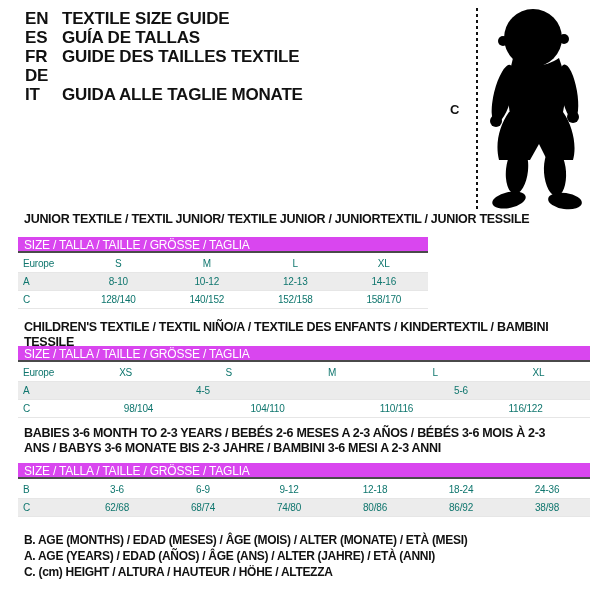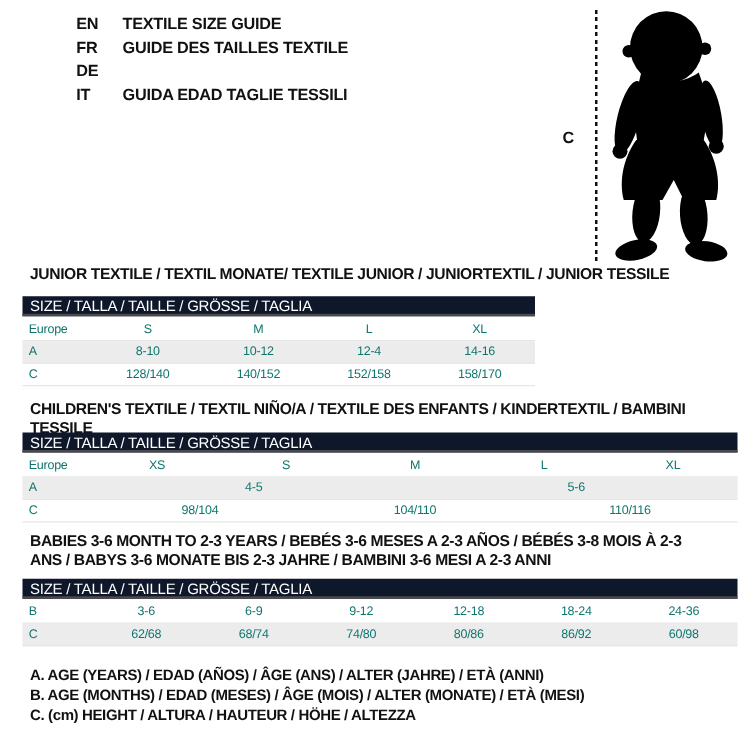--- a/index.html
+++ b/index.html
@@ -3,38 +3,38 @@
 <meta charset="utf-8">
 <style>
   html,body{margin:0;padding:0;background:#fff;}
   body{
     width:600px;height:600px;position:relative;overflow:hidden;
     font-family:"Liberation Sans","DejaVu Sans",sans-serif;
     color:#111;letter-spacing:-0.2px;
   }
   
   .lang-block{position:absolute;left:25px;top:9px;}
-  .lang-row{display:flex;height:19px;align-items:center;font-weight:700;font-size:13px;margin-left:36px;}
+  .lang-row{display:flex;height:19px;align-items:center;font-weight:700;font-size:17px;}
   .lang-code{width:37px;}
   .lang-title{white-space:nowrap;}
   
   .fig-dash{
     position:absolute;left:476px;top:8px;width:2px;height:204px;
     background:repeating-linear-gradient(to bottom,#111 0 3px,transparent 3px 6px);
   }
   .fig-label{position:absolute;left:450px;top:102px;font-weight:700;font-size:13px;}
   .fig-baby{position:absolute;left:483px;top:8px;}
   
   .tbl-title{
     position:absolute;left:24px;font-weight:700;font-size:12.5px;
     letter-spacing:-0.3px;line-height:15px;
   }
   .sizebar{
     position:absolute;left:18px;height:16px;line-height:16px;
-    background:#0f172a;color:#fff;font-size:12px;padding-left:6px;
+    background:#d946ef;color:#fff;font-size:12px;padding-left:6px;
     border-bottom:2px solid #4a4a4a;box-sizing:border-box;
   }
   .tbl-body{position:absolute;left:18px;}
   .trow{display:flex;height:18px;align-items:center;font-size:10px;color:#0f766e;
         border-bottom:1px solid #e6e6e6;box-sizing:border-box;}
   .trow:nth-child(even){background:#ececec;}
   .tlabel{width:56px;padding-left:5px;box-sizing:border-box;}
   .tcell{flex:1;text-align:center;}
   
   .notes{position:absolute;left:24px;top:533px;}
@@ -42,29 +42,33 @@
 </style>
 </head>
 <body>
 
 <div class="lang-block">
   <div class="lang-row">
     <span class="lang-code">EN</span>
     <span class="lang-title">TEXTILE SIZE GUIDE</span>
   </div>
   <div class="lang-row">
+    <span class="lang-code">ES</span>
+    <span class="lang-title">GUÍA DE TALLAS</span>
+  </div>
+  <div class="lang-row">
     <span class="lang-code">FR</span>
     <span class="lang-title">GUIDE DES TAILLES TEXTILE</span>
   </div>
   <div class="lang-row">
     <span class="lang-code">DE</span>
   </div>
   <div class="lang-row">
     <span class="lang-code">IT</span>
-    <span class="lang-title">GUIDA EDAD TAGLIE TESSILI</span>
+    <span class="lang-title">GUIDA ALLE TAGLIE MONATE</span>
   </div>
 </div>
 
 <div class="fig-dash"></div>
 <div class="fig-label">C</div>
 <svg class="fig-baby" width="112" height="204" viewBox="0 0 112 204" xmlns="http://www.w3.org/2000/svg">
   <g fill="#000">
     <circle cx="20" cy="33" r="5"></circle>
     <circle cx="81" cy="31" r="5"></circle>
     <ellipse cx="50" cy="30" rx="29" ry="29"></ellipse>
@@ -74,35 +78,35 @@
     <ellipse cx="86" cy="84" rx="8" ry="28" transform="rotate(-10 86 84)"></ellipse>
     <circle cx="90" cy="109" r="6"></circle>
     <path d="M26,104 L80,104 C90,118 94,138 90,152 L64,152 L56,136 L47,152 L16,152 C12,136 16,118 26,104 Z"></path>
     <ellipse cx="34" cy="162" rx="11" ry="24" transform="rotate(6 34 162)"></ellipse>
     <ellipse cx="72" cy="164" rx="11" ry="24" transform="rotate(-4 72 164)"></ellipse>
     <ellipse cx="26" cy="192" rx="17" ry="8" transform="rotate(-12 26 192)"></ellipse>
     <ellipse cx="82" cy="193" rx="17" ry="8" transform="rotate(8 82 193)"></ellipse>
   </g>
 </svg>
 
-<div class="tbl-title" style="top:212px;width:540px;">JUNIOR TEXTILE / TEXTIL MONATE/ TEXTILE JUNIOR / JUNIORTEXTIL / JUNIOR TESSILE</div>
+<div class="tbl-title" style="top:212px;width:540px;">JUNIOR TEXTILE / TEXTIL JUNIOR/ TEXTILE JUNIOR / JUNIORTEXTIL / JUNIOR TESSILE</div>
 <div class="sizebar" style="top:237px;width:410px;">SIZE / TALLA / TAILLE / GRÖSSE / TAGLIA</div>
 <div class="tbl-body" style="top:255px;width:410px;">
     <div class="trow">
       <div class="tlabel">Europe</div>
       <div class="tcell">S</div>
       <div class="tcell">M</div>
       <div class="tcell">L</div>
       <div class="tcell">XL</div>
     </div>
     <div class="trow">
       <div class="tlabel">A</div>
       <div class="tcell">8-10</div>
       <div class="tcell">10-12</div>
-      <div class="tcell">12-4</div>
+      <div class="tcell">12-13</div>
       <div class="tcell">14-16</div>
     </div>
     <div class="trow">
       <div class="tlabel">C</div>
       <div class="tcell">128/140</div>
       <div class="tcell">140/152</div>
       <div class="tcell">152/158</div>
       <div class="tcell">158/170</div>
     </div>
   </div>
@@ -121,43 +125,44 @@
     <div class="trow">
       <div class="tlabel">A</div>
       <div class="tcell">4-5</div>
       <div class="tcell">5-6</div>
     </div>
     <div class="trow">
       <div class="tlabel">C</div>
       <div class="tcell">98/104</div>
       <div class="tcell">104/110</div>
       <div class="tcell">110/116</div>
+      <div class="tcell">116/122</div>
     </div>
   </div>
 
-<div class="tbl-title" style="top:426px;width:545px;">BABIES 3-6 MONTH TO 2-3 YEARS / BEBÉS 3-6 MESES A 2-3 AÑOS / BÉBÉS 3-8 MOIS À 2-3 ANS / BABYS 3-6 MONATE BIS 2-3 JAHRE / BAMBINI 3-6 MESI A 2-3 ANNI</div>
+<div class="tbl-title" style="top:426px;width:545px;">BABIES 3-6 MONTH TO 2-3 YEARS / BEBÉS 2-6 MESES A 2-3 AÑOS / BÉBÉS 3-6 MOIS À 2-3 ANS / BABYS 3-6 MONATE BIS 2-3 JAHRE / BAMBINI 3-6 MESI A 2-3 ANNI</div>
 <div class="sizebar" style="top:463px;width:572px;">SIZE / TALLA / TAILLE / GRÖSSE / TAGLIA</div>
 <div class="tbl-body" style="top:481px;width:572px;">
     <div class="trow">
       <div class="tlabel">B</div>
       <div class="tcell">3-6</div>
       <div class="tcell">6-9</div>
       <div class="tcell">9-12</div>
       <div class="tcell">12-18</div>
       <div class="tcell">18-24</div>
       <div class="tcell">24-36</div>
     </div>
     <div class="trow">
       <div class="tlabel">C</div>
       <div class="tcell">62/68</div>
       <div class="tcell">68/74</div>
       <div class="tcell">74/80</div>
       <div class="tcell">80/86</div>
       <div class="tcell">86/92</div>
-      <div class="tcell">60/98</div>
+      <div class="tcell">38/98</div>
     </div>
   </div>
 
 <div class="notes">
+  <div class="note-line">B. AGE (MONTHS) / EDAD (MESES) / ÂGE (MOIS) / ALTER (MONATE) / ETÀ (MESI)</div>
   <div class="note-line">A. AGE (YEARS) / EDAD (AÑOS) / ÂGE (ANS) / ALTER (JAHRE) / ETÀ (ANNI)</div>
-  <div class="note-line">B. AGE (MONTHS) / EDAD (MESES) / ÂGE (MOIS) / ALTER (MONATE) / ETÀ (MESI)</div>
   <div class="note-line">C. (cm) HEIGHT / ALTURA / HAUTEUR / HÖHE / ALTEZZA</div>
 </div>
 
 </body></html>

